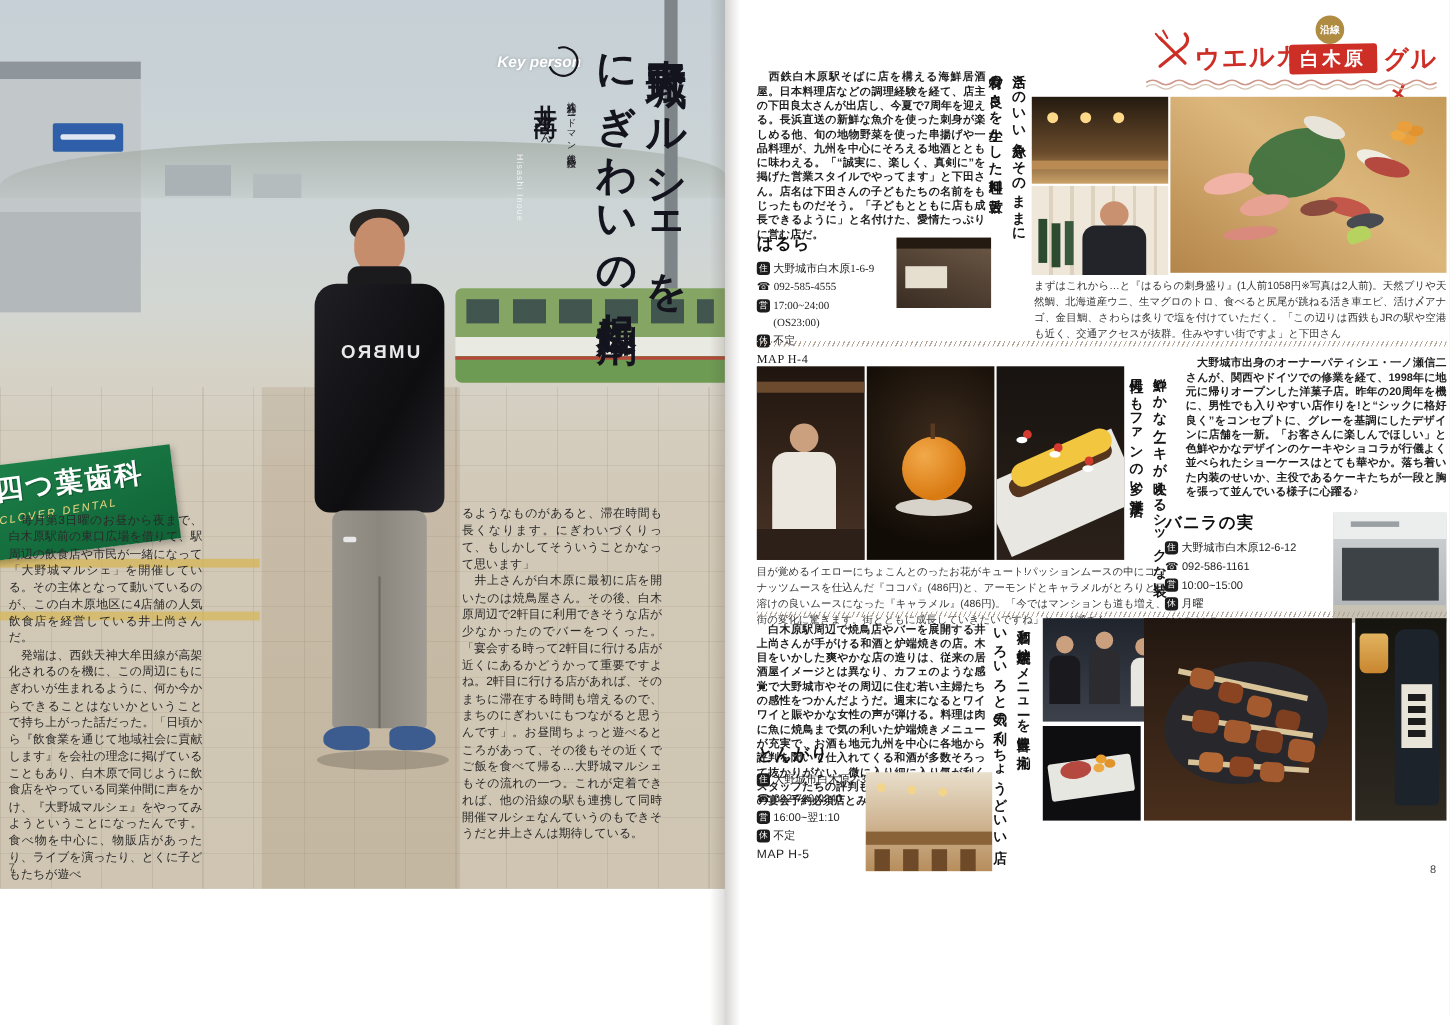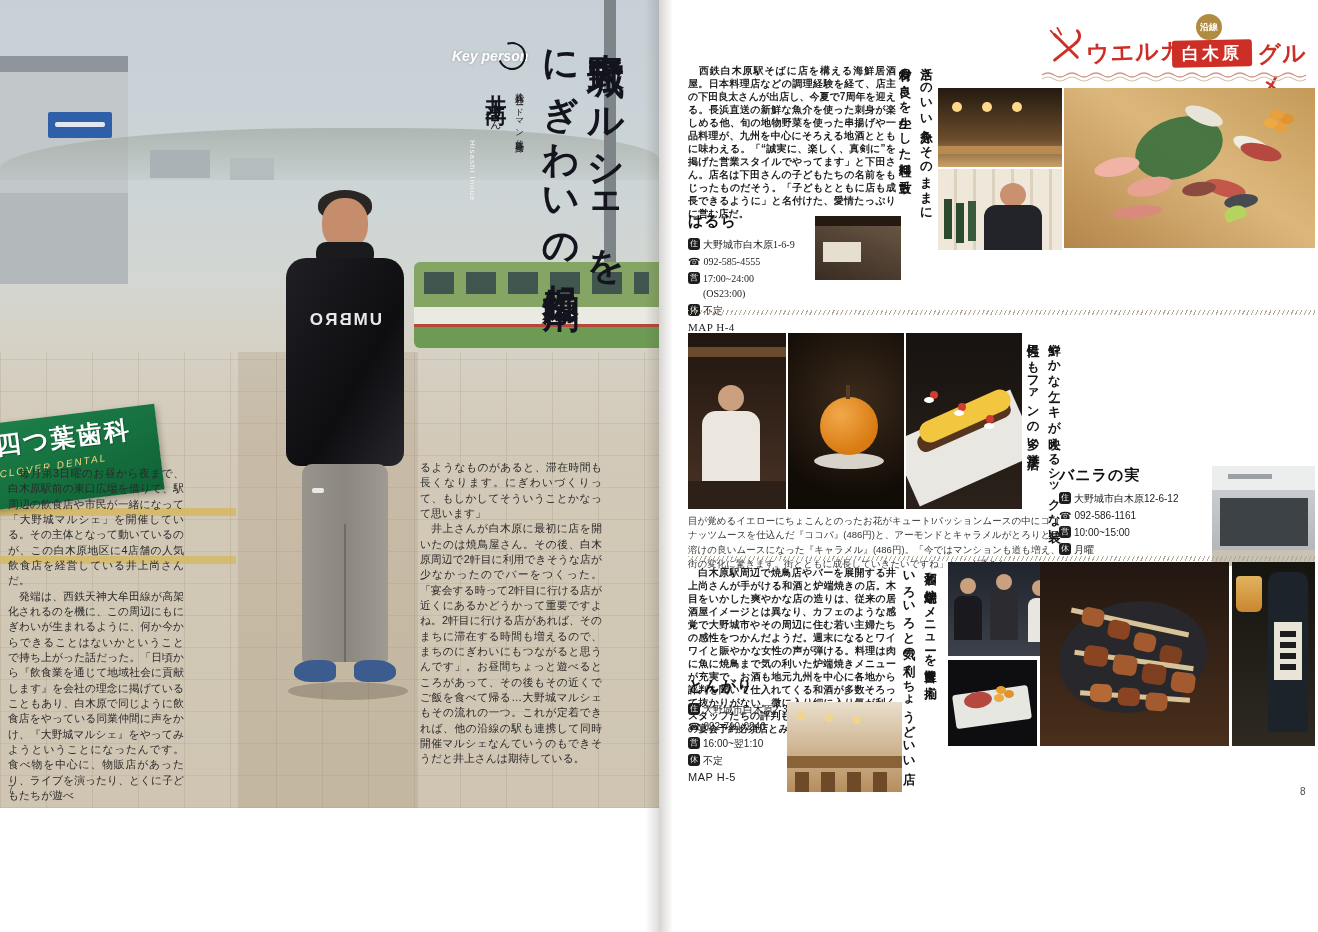--- a/index.html
+++ b/index.html
@@ -155,20 +155,21 @@
   <div class="photo" style="left:1064px;top:88px;width:251px;height:160px;background:linear-gradient(35deg,#b4854a,#dcb77c 55%,#c49a58);">
     <div class="abs" style="left:70px;top:30px;width:90px;height:60px;background:#2f6b3a;border-radius:50%;transform:rotate(-18deg);opacity:.85;"></div>
     <div class="abs" style="left:30px;top:70px;width:46px;height:18px;background:#f0b3a6;border-radius:50%;transform:rotate(-12deg);box-shadow:28px 26px 0 #e8a291;"></div>
     <div class="abs" style="left:120px;top:20px;width:40px;height:16px;background:#e9e4da;border-radius:50%;transform:rotate(22deg);box-shadow:56px 10px 0 #efece2;"></div>
     <div class="abs" style="left:176px;top:56px;width:42px;height:16px;background:#b5483f;border-radius:50%;transform:rotate(14deg);box-shadow:-26px 44px 0 #c2574a;"></div>
     <div class="abs" style="left:206px;top:22px;width:14px;height:10px;background:#e89f3c;border-radius:50%;box-shadow:10px 4px 0 #e0932f,-6px 8px 0 #eca944,4px 12px 0 #e89f3c;"></div>
     <div class="abs" style="left:118px;top:94px;width:34px;height:14px;background:#8a4a3e;border-radius:50%;transform:rotate(-8deg);box-shadow:40px 18px 0 #474a50;"></div>
     <div class="abs" style="left:160px;top:118px;width:22px;height:14px;background:#b6d35f;border-radius:50% 50% 4px 4px;transform:rotate(-20deg);"></div>
     <div class="abs" style="left:48px;top:118px;width:50px;height:12px;background:#d98a7c;border-radius:50%;transform:rotate(-6deg);"></div>
   </div>
+  <div class="abs caption" style="left:940px;top:254px;width:375px;">まずはこれから…と『はるらの刺身盛り』(1人前1058円※写真は2人前)。天然ブリや天然鯛、北海道産ウニ、生マグロのトロ、食べると尻尾が跳ねる活き車エビ、活け〆アナゴ、金目鯛、さわらは炙りで塩を付けていただく。「この辺りは西鉄もJRの駅や空港も近く、交通アクセスが抜群。住みやすい街ですよ」と下田さん</div>
   <div class="hatch" style="left:688px;top:310px;width:627px;"></div>
 
   <div class="photo" style="left:688px;top:333px;width:98px;height:176px;background:linear-gradient(180deg,#20160f,#4a3326);">
     <div class="abs" style="left:0;top:14px;width:98px;height:10px;background:#6b4a2e;"></div>
     <div class="abs" style="left:30px;top:52px;width:26px;height:26px;background:#caa07e;border-radius:50%;"></div>
     <div class="abs" style="left:14px;top:78px;width:58px;height:70px;background:#ebe7df;border-radius:14px 14px 0 0;"></div>
     <div class="abs" style="left:0;top:148px;width:98px;height:28px;background:#2c2018;"></div>
   </div>
   <div class="photo" style="left:788px;top:333px;width:116px;height:176px;background:radial-gradient(circle at 58% 38%,#3c2b1c,#120c07 75%);">
     <div class="abs" style="left:26px;top:120px;width:70px;height:16px;background:#d7d3ca;border-radius:50%;"></div>
@@ -179,20 +180,21 @@
     <div class="abs" style="left:-6px;top:80px;width:130px;height:70px;background:#e9e7e2;transform:rotate(-24deg);"></div>
     <div class="abs" style="left:8px;top:84px;width:100px;height:18px;background:#56351f;border-radius:8px;transform:rotate(-24deg);"></div>
     <div class="abs" style="left:10px;top:72px;width:98px;height:22px;background:#f2c63f;border-radius:12px;transform:rotate(-24deg);"></div>
     <div class="abs" style="left:24px;top:58px;width:8px;height:8px;background:#d43b30;border-radius:50%;box-shadow:28px 12px 0 #d43b30,56px 24px 0 #d43b30;"></div>
     <div class="abs" style="left:18px;top:64px;width:10px;height:6px;background:#fff;border-radius:50%;box-shadow:30px 13px 0 #fff,60px 26px 0 #fff;"></div>
   </div>
   <div class="abs v headline-v" style="left:1022px;top:334px;height:232px;">
     <div>鮮やかなケーキが映えるシックな装い</div>
     <div>男性にもファンの多い洋菓子店</div>
   </div>
+  <div class="abs rbody" style="left:1078px;top:324px;width:237px;">　大野城市出身のオーナーパティシエ・一ノ瀬信二さんが、関西やドイツでの修業を経て、1998年に地元に帰りオープンした洋菓子店。昨年の20周年を機に、男性でも入りやすい店作りを!と“シックに格好良く”をコンセプトに、グレーを基調にしたデザインに店舗を一新。「お客さんに楽しんでほしい」と色鮮やかなデザインのケーキやショコラが行儀よく並べられたショーケースはとても華やか。落ち着いた内装のせいか、主役であるケーキたちが一段と胸を張って並んでいる様子に心躍る♪</div>
   <div class="abs" style="left:1059px;top:466px;width:132px;">
     <div class="shop-name">バニラの実</div>
     <div class="shop-line" style="margin-top:6px;"><span class="ic">住</span><span>大野城市白木原12-6-12</span></div>
     <div class="shop-line"><span style="font-size:10px;">☎</span><span>092-586-1161</span></div>
     <div class="shop-line"><span class="ic">営</span><span>10:00~15:00</span></div>
     <div class="shop-line"><span class="ic">休</span><span>月曜</span></div>
     <div class="map">MAP H-5</div>
   </div>
   <div class="photo" style="left:1212px;top:466px;width:103px;height:100px;background:linear-gradient(180deg,#d2d5d7,#aeb2b5);">
     <div class="abs" style="left:0;top:0;width:103px;height:24px;background:#eceeee;"></div>

